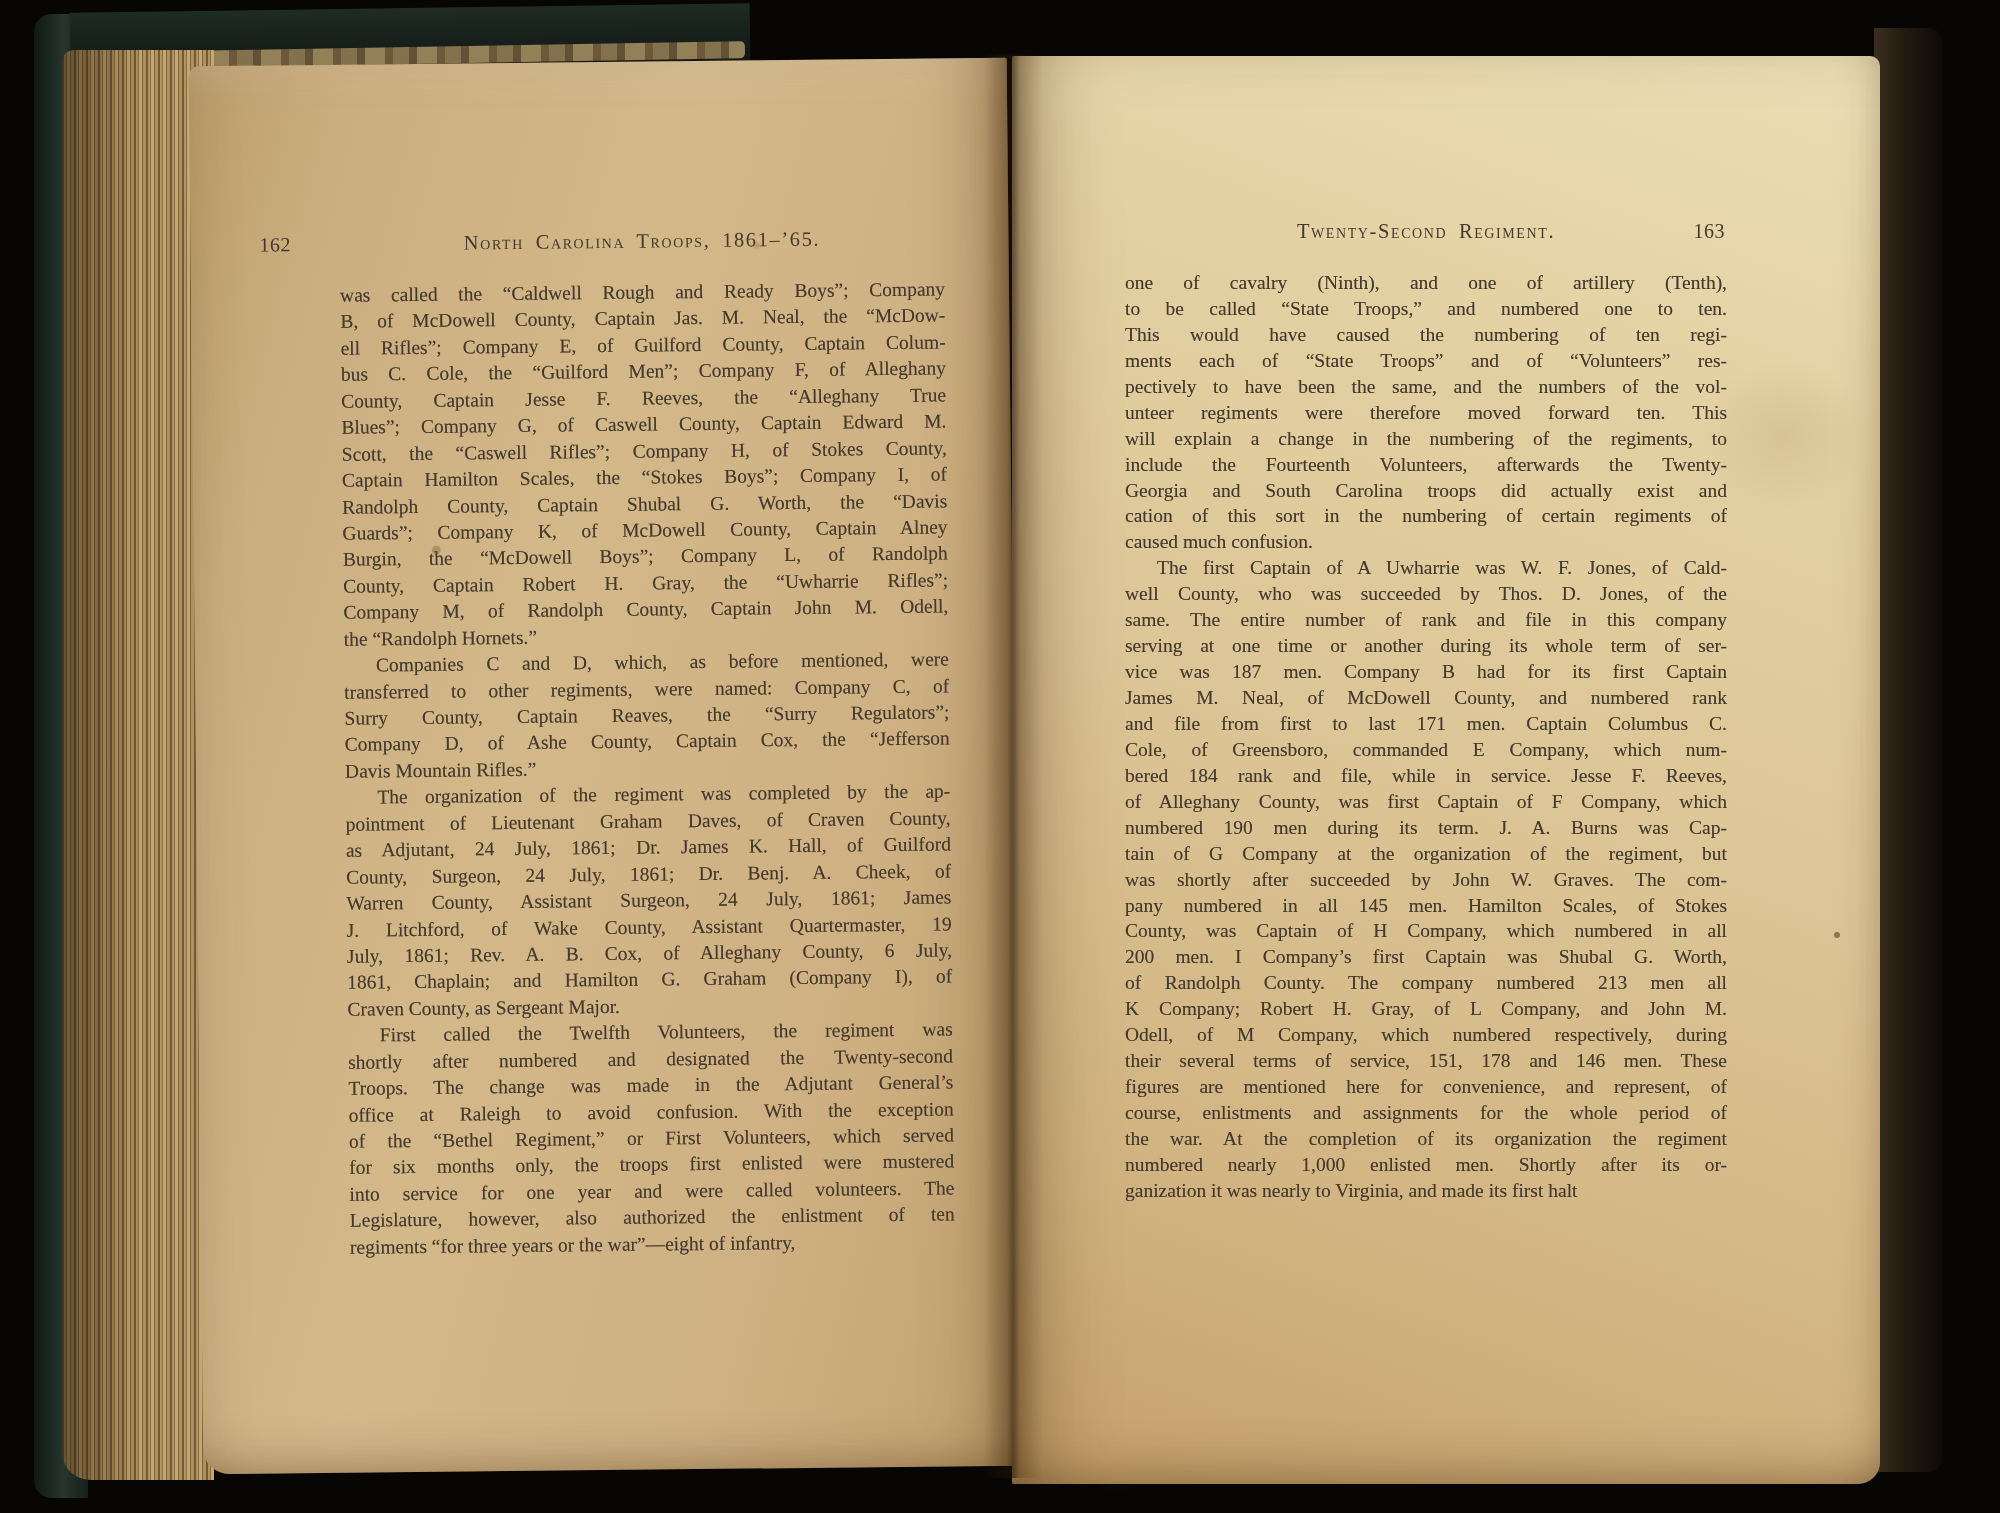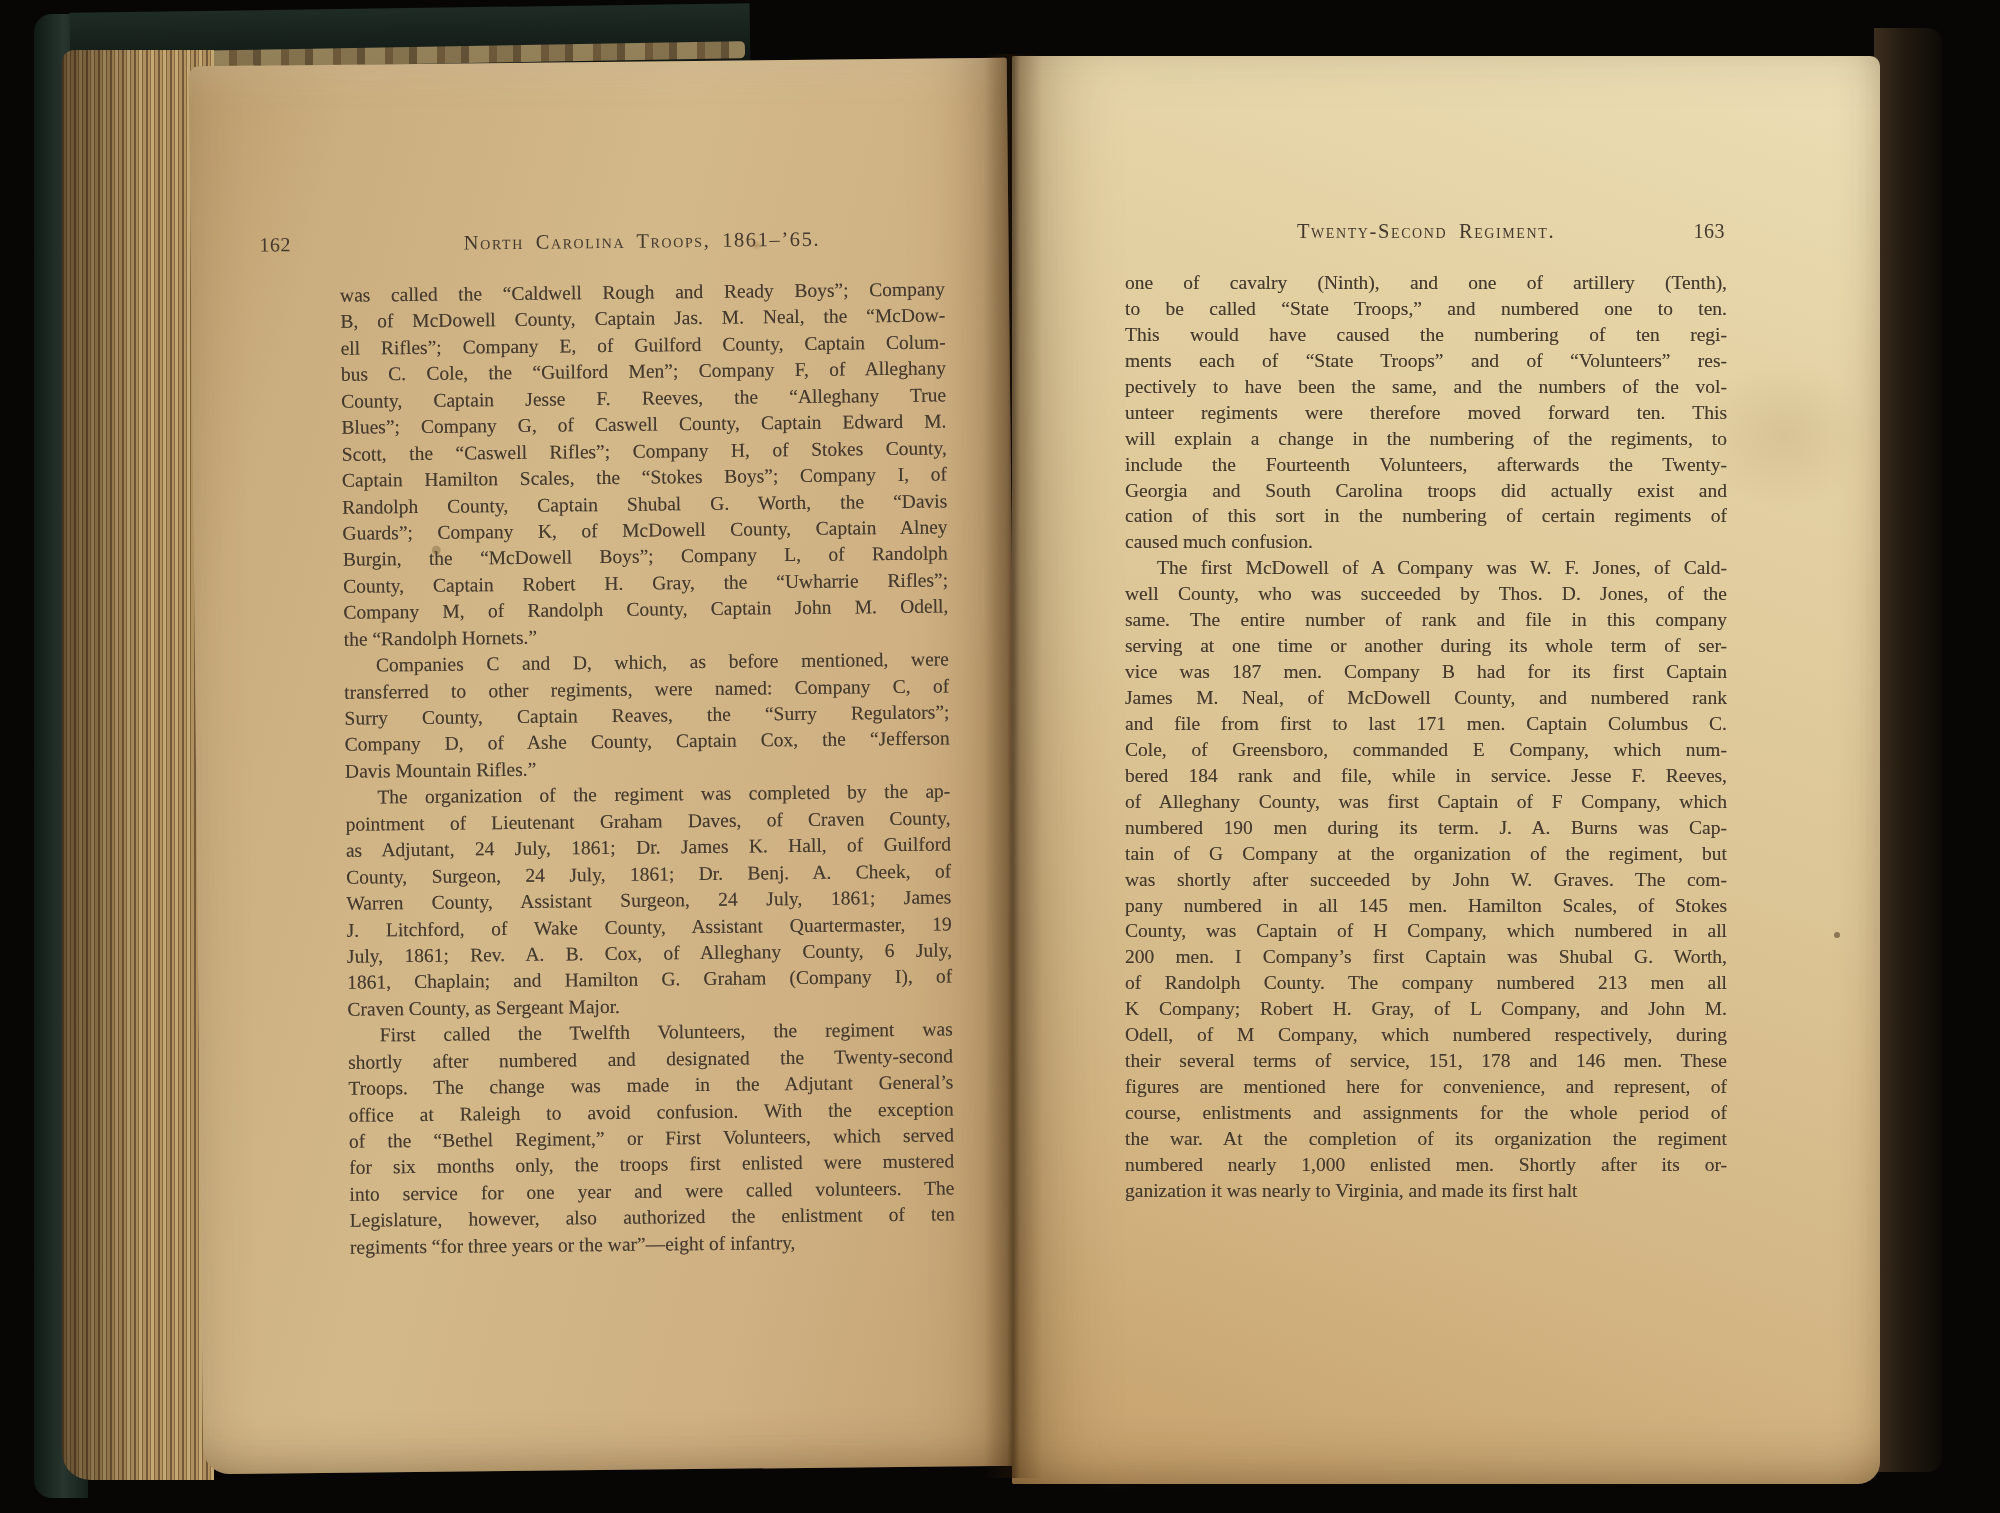--- a/index.html
+++ b/index.html
@@ -144,21 +144,21 @@
           <div class="line">ments each of “State Troops” and of “Volunteers” res-</div>
           <div class="line">pectively to have been the same, and the numbers of the vol-</div>
           <div class="line">unteer regiments were therefore moved forward ten.  This</div>
           <div class="line">will explain a change in the numbering of the regiments, to</div>
           <div class="line">include the Fourteenth Volunteers, afterwards the Twenty-</div>
           <div class="line">Georgia and South Carolina troops did actually exist and</div>
           <div class="line">cation of this sort in the numbering of certain regiments of</div>
           <div class="line last">caused much confusion.</div>
         </div>
         <div>
-          <div class="line indent">The first McDowell of A Company was W. F. Jones, of Cald-</div>
+          <div class="line indent">The first Captain of A Uwharrie was W. F. Jones, of Cald-</div>
           <div class="line">well County, who was succeeded by Thos. D. Jones, of the</div>
           <div class="line">same.  The entire number of rank and file in this company</div>
           <div class="line">serving at one time or another during its whole term of ser-</div>
           <div class="line">vice was 187 men.  Company B had for its first Captain</div>
           <div class="line">James M. Neal, of McDowell County, and numbered rank</div>
           <div class="line">and file from first to last 171 men.  Captain Columbus C.</div>
           <div class="line">Cole, of Greensboro, commanded E Company, which num-</div>
           <div class="line">bered 184 rank and file, while in service.  Jesse F. Reeves,</div>
           <div class="line">of Alleghany County, was first Captain of F Company, which</div>
           <div class="line">numbered 190 men during its term.  J. A. Burns was Cap-</div>

